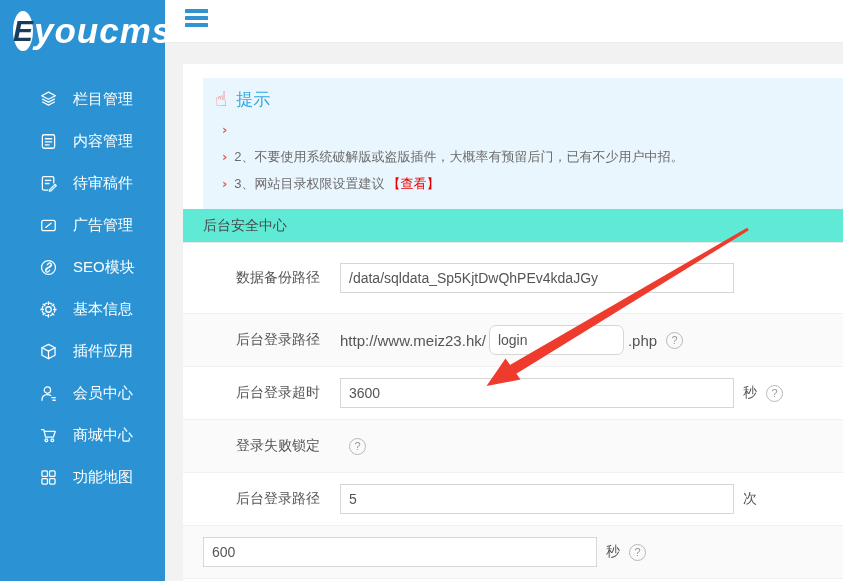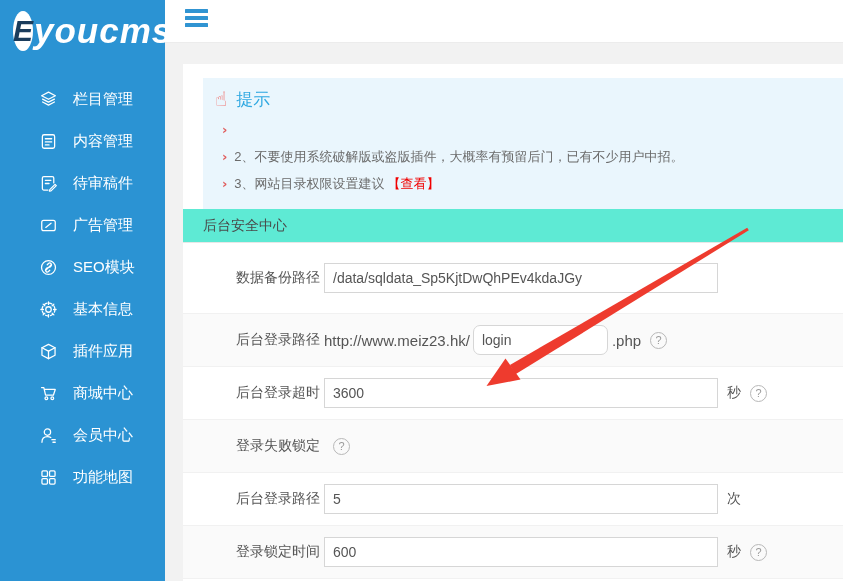--- a/index.html
+++ b/index.html
@@ -36,21 +36,21 @@
   .tip-bullet{color:#e05c5c;font-weight:bold;font-size:13px;margin-right:7px;font-family:"DejaVu Sans",sans-serif;}
   .tip-link{color:#f00000;font-weight:normal;margin-left:3px;cursor:pointer;}
   
   .section-bar{background:#5eead4;height:33px;line-height:33px;padding-left:20px;
     font-size:14px;color:#4a4a4a;border-bottom:1px solid #e7e7e7;}
   
   .form-row{display:flex;align-items:center;min-height:52px;}
   .form-row.first{min-height:70px;}
   .form-row.alt{background:#fafafa;border-top:1px solid #f1f1f1;border-bottom:1px solid #f1f1f1;}
   .f-label{flex:0 0 137px;text-align:right;font-size:14px;color:#555;white-space:nowrap;}
-  .f-field{margin-left:4px;display:flex;align-items:center;}
+  .f-field{margin-left:20px;display:flex;align-items:center;}
   .txt-input{width:376px;height:28px;border:1px solid #d6d6d6;background:#fff;padding:0 8px;
     font-size:14px;color:#555;font-family:"Liberation Sans","DejaVu Sans",sans-serif;outline:none;}
   .txt-input.small{width:117px;border-radius:7px;}
   .url-prefix,.url-suffix{font-size:15px;color:#555;}
   .url-prefix{margin-right:3px;}
   .url-suffix{margin-left:4px;}
   .unit{font-size:14px;color:#555;margin-left:9px;}
   .help-icon{width:15px;height:15px;border:1px solid #b8b8b8;border-radius:50%;color:#9a9a9a;
     font-size:11px;line-height:15px;text-align:center;margin-left:9px;cursor:pointer;flex:0 0 15px;}
   .toggle{display:flex;align-items:center;}
@@ -153,38 +153,38 @@
             <path d="M2.8 5.4 L9 8.6 L15.2 5.4"></path>
             <path d="M9 8.6 V15.8"></path>
           </svg>
       </span>
       <span class="mi-label">插件应用</span>
     </div>
 
     <div class="menu-item">
       <span class="mi-icon">
         <svg width="19" height="19" viewBox="0 0 18 18">
-            <path d="M2.4 3.4 H4.6 L6.2 10.6 H13.6 L15.4 5.2 H5"></path>
-            <circle cx="7" cy="13.6" r="1.3"></circle>
-            <circle cx="12.6" cy="13.6" r="1.3"></circle>
-          </svg>
-      </span>
-      <span class="mi-label">商城中心</span>
-    </div>
-
-    <div class="menu-item">
-      <span class="mi-icon">
-        <svg width="19" height="19" viewBox="0 0 18 18">
             <circle cx="8" cy="5.8" r="3"></circle>
             <path d="M2.8 15.4 C2.8 11.6 5.4 10 8 10 C9.2 10 10.3 10.3 11.2 10.9"></path>
             <line x1="12.2" y1="13" x2="15.4" y2="13"></line>
             <line x1="13.2" y1="15.4" x2="15.4" y2="15.4"></line>
           </svg>
       </span>
       <span class="mi-label">会员中心</span>
+    </div>
+
+    <div class="menu-item">
+      <span class="mi-icon">
+        <svg width="19" height="19" viewBox="0 0 18 18">
+            <path d="M2.4 3.4 H4.6 L6.2 10.6 H13.6 L15.4 5.2 H5"></path>
+            <circle cx="7" cy="13.6" r="1.3"></circle>
+            <circle cx="12.6" cy="13.6" r="1.3"></circle>
+          </svg>
+      </span>
+      <span class="mi-label">商城中心</span>
     </div>
 
     <div class="menu-item">
       <span class="mi-icon">
         <svg width="19" height="19" viewBox="0 0 18 18">
             <rect x="2.8" y="2.8" width="5.2" height="5.2" rx="1"></rect>
             <rect x="10" y="2.8" width="5.2" height="5.2" rx="1"></rect>
             <rect x="2.8" y="10" width="5.2" height="5.2" rx="1"></rect>
             <rect x="10" y="10" width="5.2" height="5.2" rx="1"></rect>
           </svg>
@@ -266,21 +266,20 @@
 
       <div class="form-row">
         <div class="f-label">后台登录路径</div>
         <div class="f-field">
           <input class="txt-input" type="text" value="5" style="">
           <span class="unit">次</span>
         </div>
       </div>
 
       <div class="form-row alt">
-        <div class="f-label">登录锁定时间</div>
         <div class="f-field">
           <input class="txt-input" type="text" value="600" style="">
           <span class="unit">秒</span>
           <span class="help-icon">?</span>
         </div>
       </div>
 
     </div>
   </div>
 </div>

